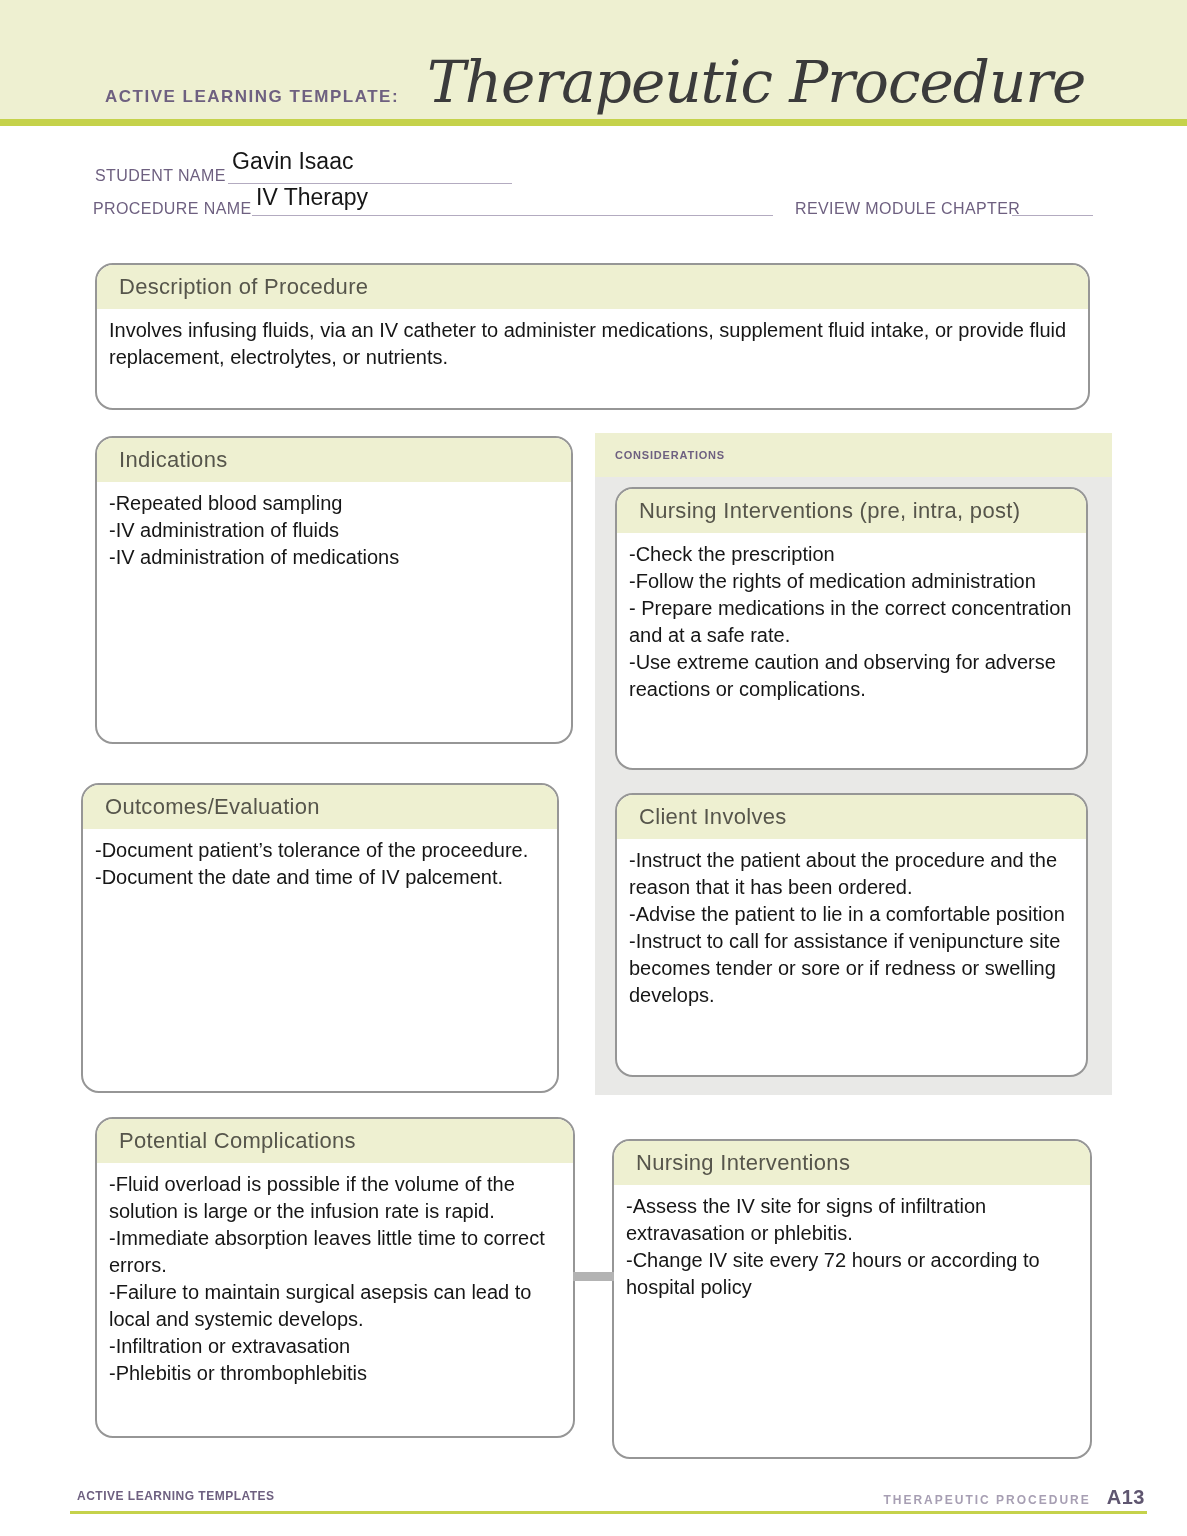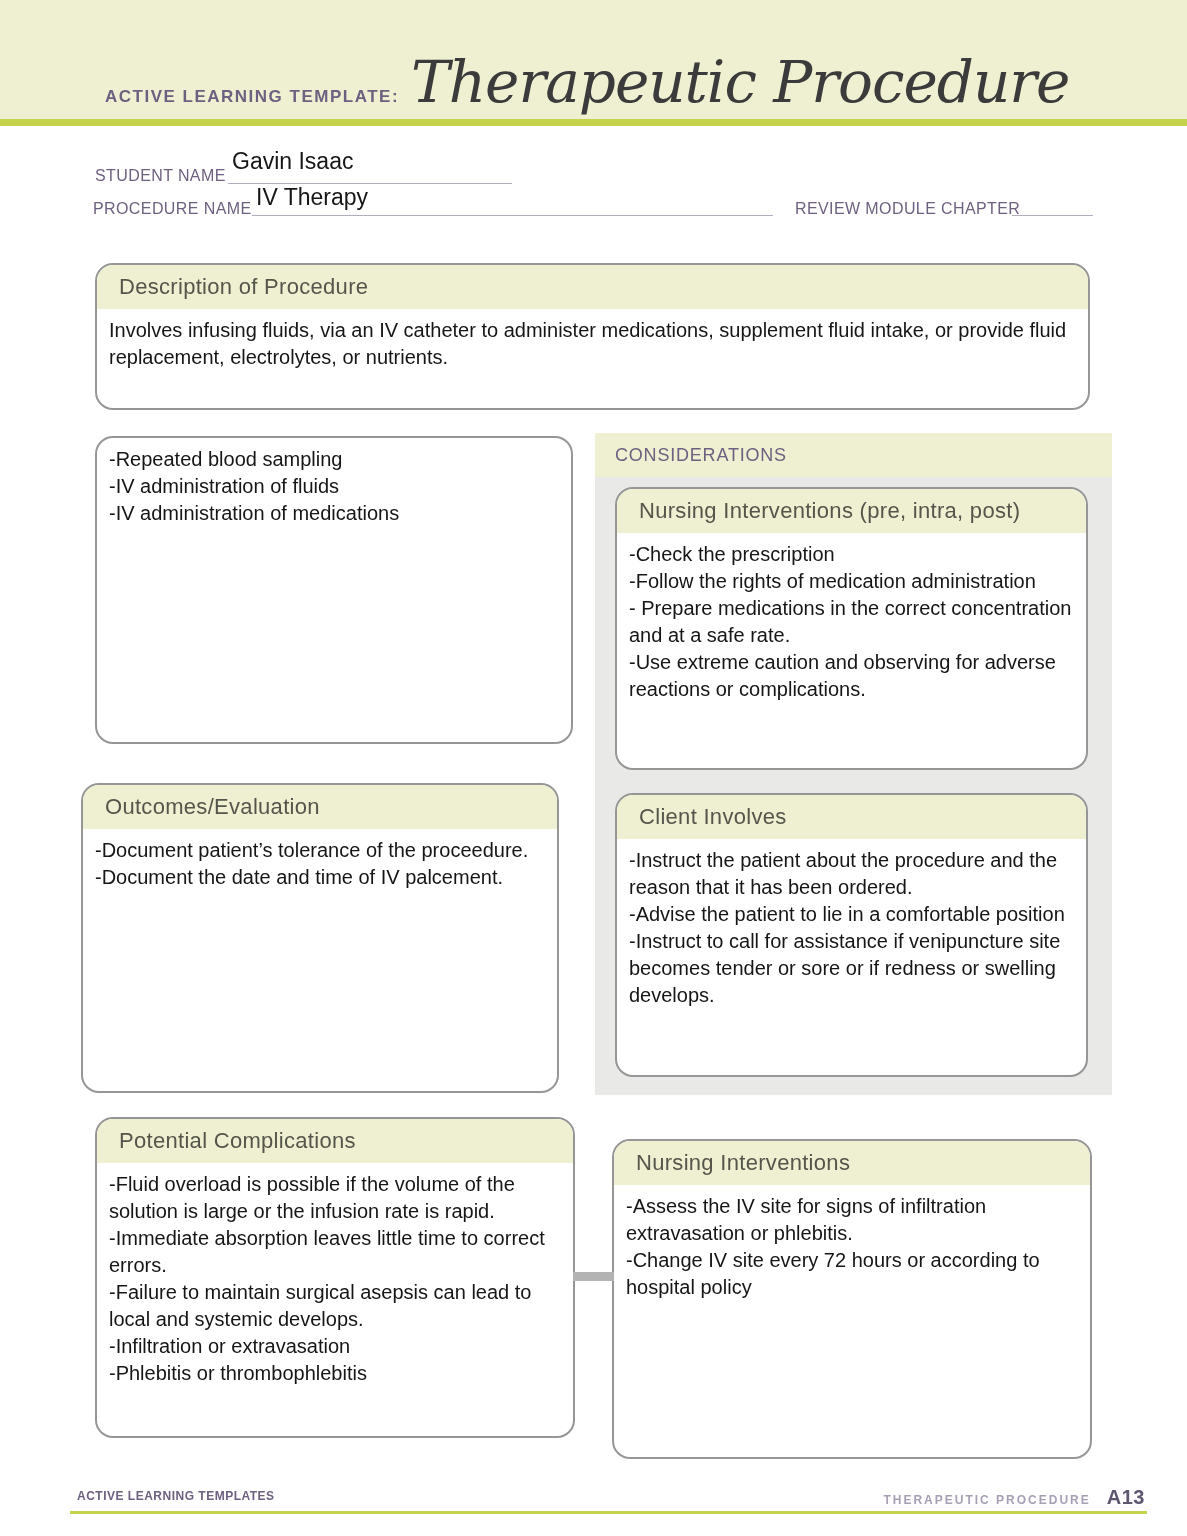--- a/index.html
+++ b/index.html
@@ -7,40 +7,40 @@
     --page-num:#5f5670; --box-border:#969696; --head-text:#56554b;
     --panel-gray:#e9e9e7; --connector:#b3b3b3; --ink:#161616;
     --title-ink:#3b3b3b; --underline:#b3abc0;
   }
   *{margin:0;padding:0;box-sizing:border-box;}
   body{background:#fff;font-family:"Liberation Sans",sans-serif;}
   .page{position:relative;width:1187px;height:1536px;background:#fff;overflow:hidden;}
 
   
   .band{position:absolute;left:0;top:0;width:1187px;height:119px;background:var(--band);}
-  .band-inner{position:absolute;left:105px;bottom:8px;display:flex;align-items:baseline;gap:12px;}
+  .band-inner{position:absolute;left:105px;bottom:8px;display:flex;align-items:baseline;gap:28px;}
   .tmpl-label{font-size:17px;font-weight:700;color:var(--purple);letter-spacing:1.5px;}
   .tmpl-title{font-family:"DejaVu Serif",serif;font-style:italic;font-weight:500;
               font-size:58px;color:var(--title-ink);line-height:1;letter-spacing:-1px;}
   .accent-line{position:absolute;left:0;top:119px;width:1187px;height:7px;background:var(--accent);}
 
   
   .fld-label{position:absolute;font-size:16px;color:var(--purple);letter-spacing:.4px;white-space:nowrap;}
   .fld-value{position:absolute;font-size:23px;color:var(--ink);white-space:nowrap;}
   .fld-line{position:absolute;height:0;border-top:1px solid var(--underline);}
 
   
   .box{position:absolute;background:#fff;border:2px solid var(--box-border);border-radius:18px;overflow:hidden;}
   .box-head{height:44px;background:var(--band);display:flex;align-items:center;padding-left:22px;}
   .box-head span{font-size:22px;color:var(--head-text);letter-spacing:.3px;}
   .box-body{padding:8px 12px 6px 12px;font-size:20px;line-height:27px;color:var(--ink);}
 
   .panel{position:absolute;left:595px;top:433px;width:517px;height:662px;background:var(--panel-gray);}
   .panel-head{height:44px;background:var(--band);display:flex;align-items:center;padding-left:20px;}
-  .panel-head span{font-size:18px;font-weight:400;color:var(--purple);letter-spacing:.8px;}
+  .panel-head span{font-size:11px;font-weight:700;color:var(--purple);letter-spacing:.8px;}
   .panel .box{position:absolute;}
 
   .connector{position:absolute;left:573px;top:1272px;width:41px;height:9px;background:var(--connector);}
 
   
   .footer-left{position:absolute;left:77px;top:1489px;font-size:12px;font-weight:700;
                color:var(--purple);letter-spacing:.5px;}
   .footer-right{position:absolute;right:42px;top:1486px;display:flex;align-items:baseline;gap:16px;}
   .footer-right .small{font-size:12px;color:var(--purple-light);letter-spacing:2px;font-weight:600;}
   .footer-right .pagenum{font-size:20px;color:var(--page-num);font-weight:600;letter-spacing:.5px;}
@@ -74,20 +74,23 @@
   <section class="box" style="left:95px;top:263px;width:995px;height:147px;">
     <div class="box-head">
       <span>Description of Procedure</span>
     </div>
     <div class="box-body">
         <div>Involves infusing fluids, via an IV catheter to administer medications, supplement fluid intake, or provide fluid replacement, electrolytes, or nutrients.</div>
       </div>
   </section>
 
   <section class="box" style="left:95px;top:436px;width:478px;height:308px;">
+    <div class="box-head">
+      <span>Indications</span>
+    </div>
     <div class="box-body">
         <div>-Repeated blood sampling</div>
         <div>-IV administration of fluids</div>
         <div>-IV administration of medications</div>
       </div>
   </section>
 
   <div class="panel">
     <div class="panel-head">
       <span>CONSIDERATIONS</span>

